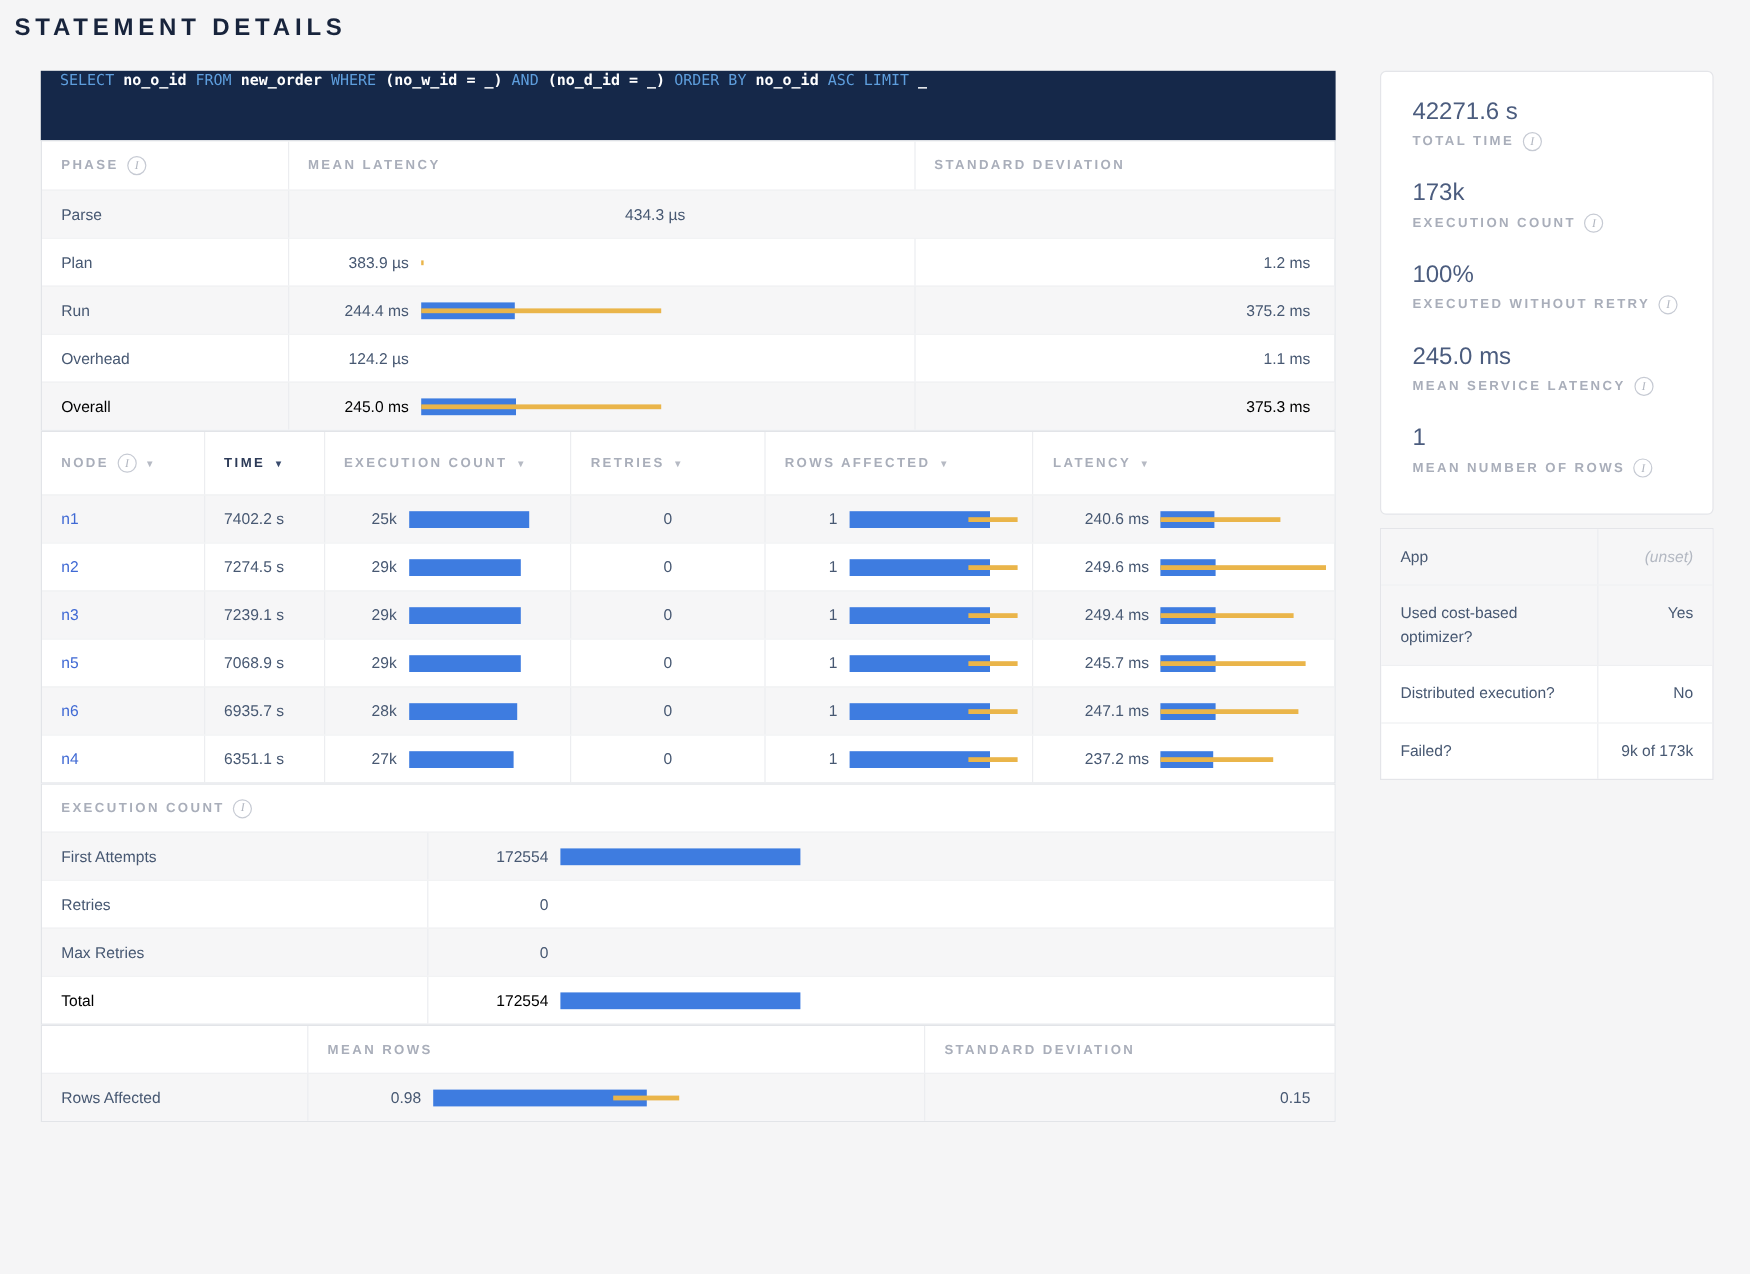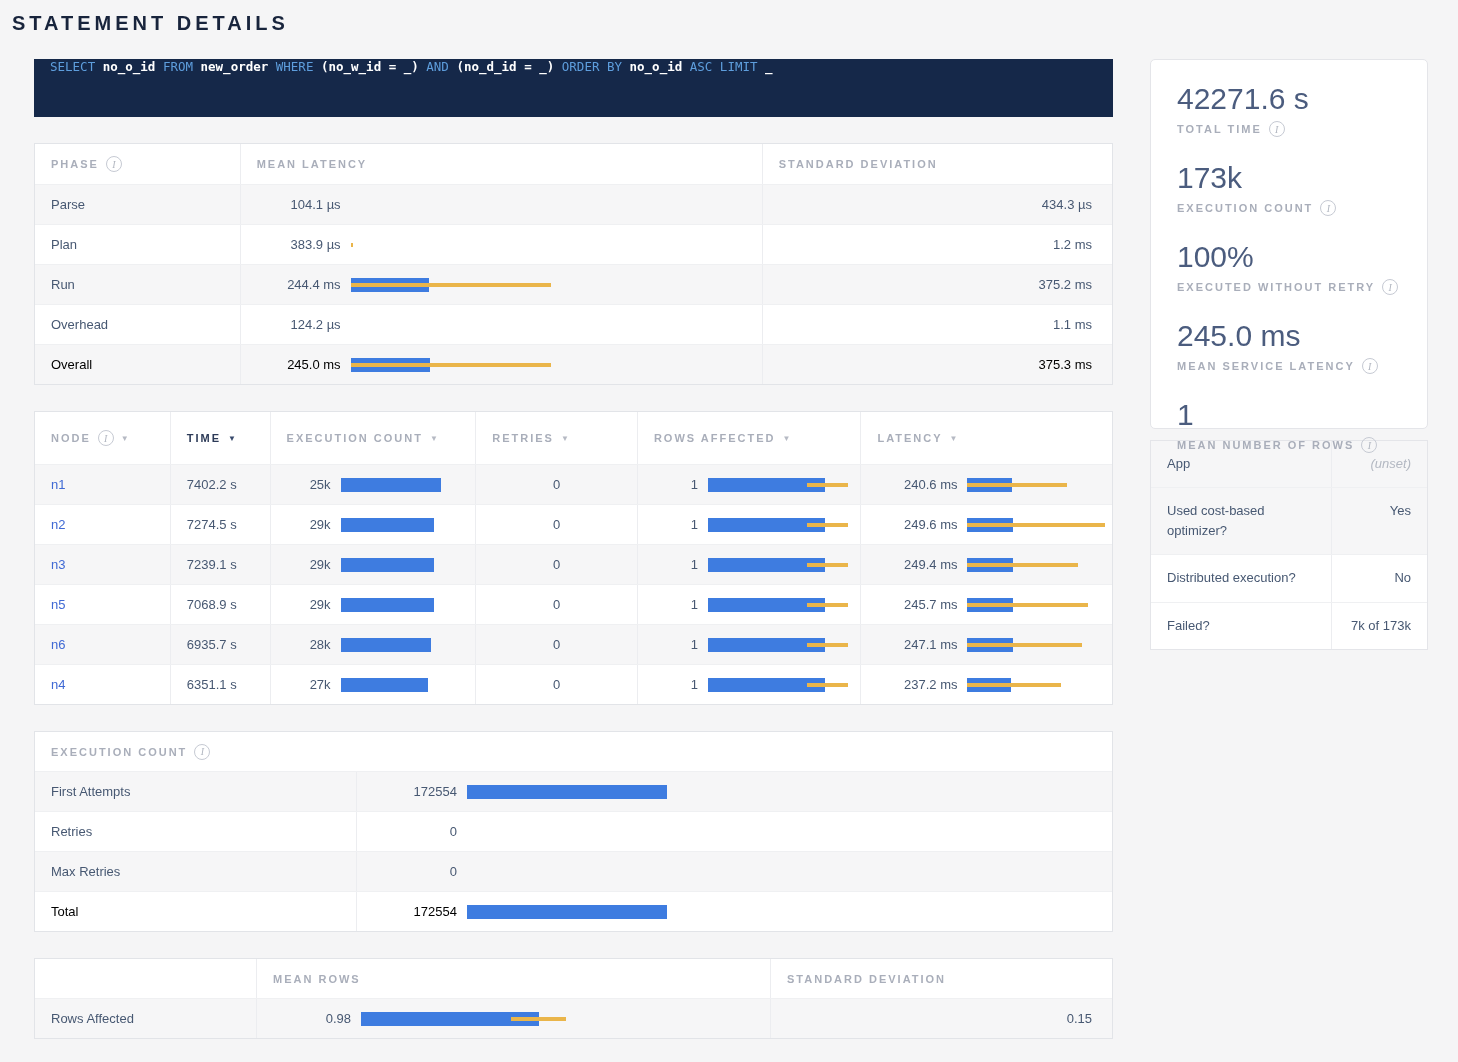--- a/index.html
+++ b/index.html
@@ -24,21 +24,21 @@
   .sql-box {
     height:58px; background:var(--sql-bg,#152849);
     display:flex; align-items:flex-start; padding:0 16px;
     font-family:"DejaVu Sans Mono", monospace; font-size:12.5px;
     white-space:pre; overflow:hidden;
   }
   .tok-kw { color:var(--sql-kw,#5e9edd); }
   .tok-id, .tok-pl { color:#ffffff; font-weight:bold; }
 
   
-  .tbl { background:#fff; border:1px solid #e2e4e8; margin-top:26px; }
+  .tbl { background:#fff; border:1px solid #e2e4e8; }
   .thead { display:flex; background:#fff; }
   .th {
     font-size:11px; font-weight:bold; letter-spacing:2px; color:#a9aeba;
     text-transform:uppercase; display:flex; align-items:center; gap:7px;
     padding:0 0 0 16px; border-right:1px solid #ecedf0;
   }
   .th:last-child { border-right:none; }
   .th.activeSort { color:#2c3a57; }
   .trow { display:flex; height:40px; align-items:stretch; border-top:1px solid #eff0f2; }
   .trow.alt { background:#f6f6f7; }
@@ -79,21 +79,21 @@
   }
   .arrow { font-size:8px; color:#b6bac4; letter-spacing:0; }
   .arrow.on { color:#394b6d; }
 
   
   .stats-card {
     background:#fff; border:1px solid #e4e5e9; border-radius:5px;
     padding:22px 26px 10px 26px; height:370px;
   }
   .stat { margin-bottom:24px; }
-  .stat-value { font-size:30px; color:#4b5c7e; }
+  .stat-value { font-size:20px; color:#4b5c7e; }
   .stat-label {
     margin-top:5px; font-size:11px; font-weight:bold; letter-spacing:2px;
     color:#a9aeba; text-transform:uppercase; display:flex; align-items:center; gap:7px;
   }
   .info-card { background:#fff; border:1px solid #e4e5e9; margin-top:11px; }
   .irow { display:flex; border-top:1px solid #eff0f2; }
   .irow:first-child { border-top:none; }
   .irow.alt { background:#f6f6f7; }
   .ilabel { flex:1; padding:13px 10px 13px 16px; line-height:1.55; }
   .ivalue {
@@ -114,24 +114,20 @@
     </div>
 
     <div class="tbl pt" id="phase-table">
         <div class="thead">
      <div class="th c1">PHASE<span class="info">i</span></div>
      <div class="th c2">MEAN LATENCY</div>
      <div class="th c3">STANDARD DEVIATION</div>
    </div>
    <div class="trow alt ">
      <div class="td c1">Parse</div>
-     <div class="td c2">
-       <span class="num w84">104.1 µs</span>
-       <span class="bar" style="width:200px"></span>
-     </div>
      <div class="td c3 right">434.3 µs</div>
    </div>
    <div class="trow  ">
      <div class="td c1">Plan</div>
      <div class="td c2">
        <span class="num w84">383.9 µs</span>
        <span class="bar" style="width:200px">
               <i class="by" style="left:0%;width:1%"></i>
             </span>
      </div>
@@ -428,17 +424,17 @@
   <div class="irow alt">
     <div class="ilabel">Used cost-based optimizer?</div>
     <div class="ivalue ">Yes</div>
   </div>
   <div class="irow ">
     <div class="ilabel">Distributed execution?</div>
     <div class="ivalue ">No</div>
   </div>
   <div class="irow ">
     <div class="ilabel">Failed?</div>
-    <div class="ivalue ">7k of 173k</div>
+    <div class="ivalue ">9k of 173k</div>
   </div>
       </div>
   </div>
 </div>
 
 </body></html>

